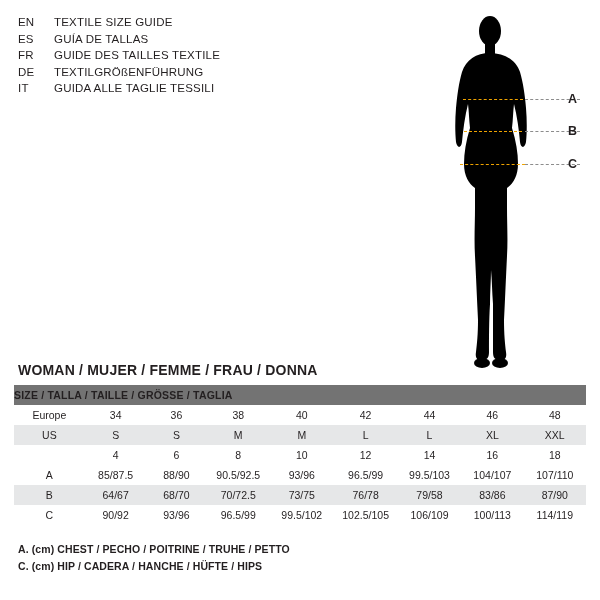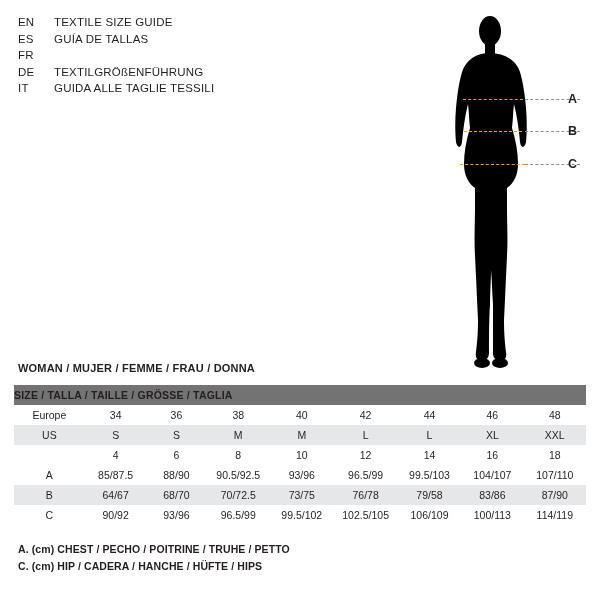--- a/index.html
+++ b/index.html
@@ -42,21 +42,21 @@
   .meas .dash-grey{
     position:absolute;height:0;border-top:1.6px dashed #8c8c8c;
   }
   .meas .mlabel{
     position:absolute;font-size:12.5px;font-weight:bold;color:#231f20;
   }
 
   
   .woman-title{
     position:absolute;left:18px;top:362px;
-    font-size:11px;font-weight:bold;letter-spacing:0.2px;text-align:center;
+    font-size:14px;font-weight:bold;letter-spacing:0.2px;text-align:center;
   }
   table.size{
     position:absolute;left:14px;top:385px;
     width:572px;
     border-collapse:collapse;
     font-size:10.5px;
   }
   table.size td{
     padding:2px 0 2px 0;
     height:16px;
@@ -87,20 +87,21 @@
     <div class="lang-row">
       <span class="lang-code">EN</span>
       <span class="lang-text">TEXTILE SIZE GUIDE</span>
     </div>
     <div class="lang-row">
       <span class="lang-code">ES</span>
       <span class="lang-text">GUÍA DE TALLAS</span>
     </div>
     <div class="lang-row">
       <span class="lang-code">FR</span>
+      <span class="lang-text">GUIDE DES TAILLES TEXTILE</span>
     </div>
     <div class="lang-row">
       <span class="lang-code">DE</span>
       <span class="lang-text">TEXTILGRÖßENFÜHRUNG</span>
     </div>
     <div class="lang-row">
       <span class="lang-code">IT</span>
       <span class="lang-text">GUIDA ALLE TAGLIE TESSILI</span>
     </div>
   </div>

